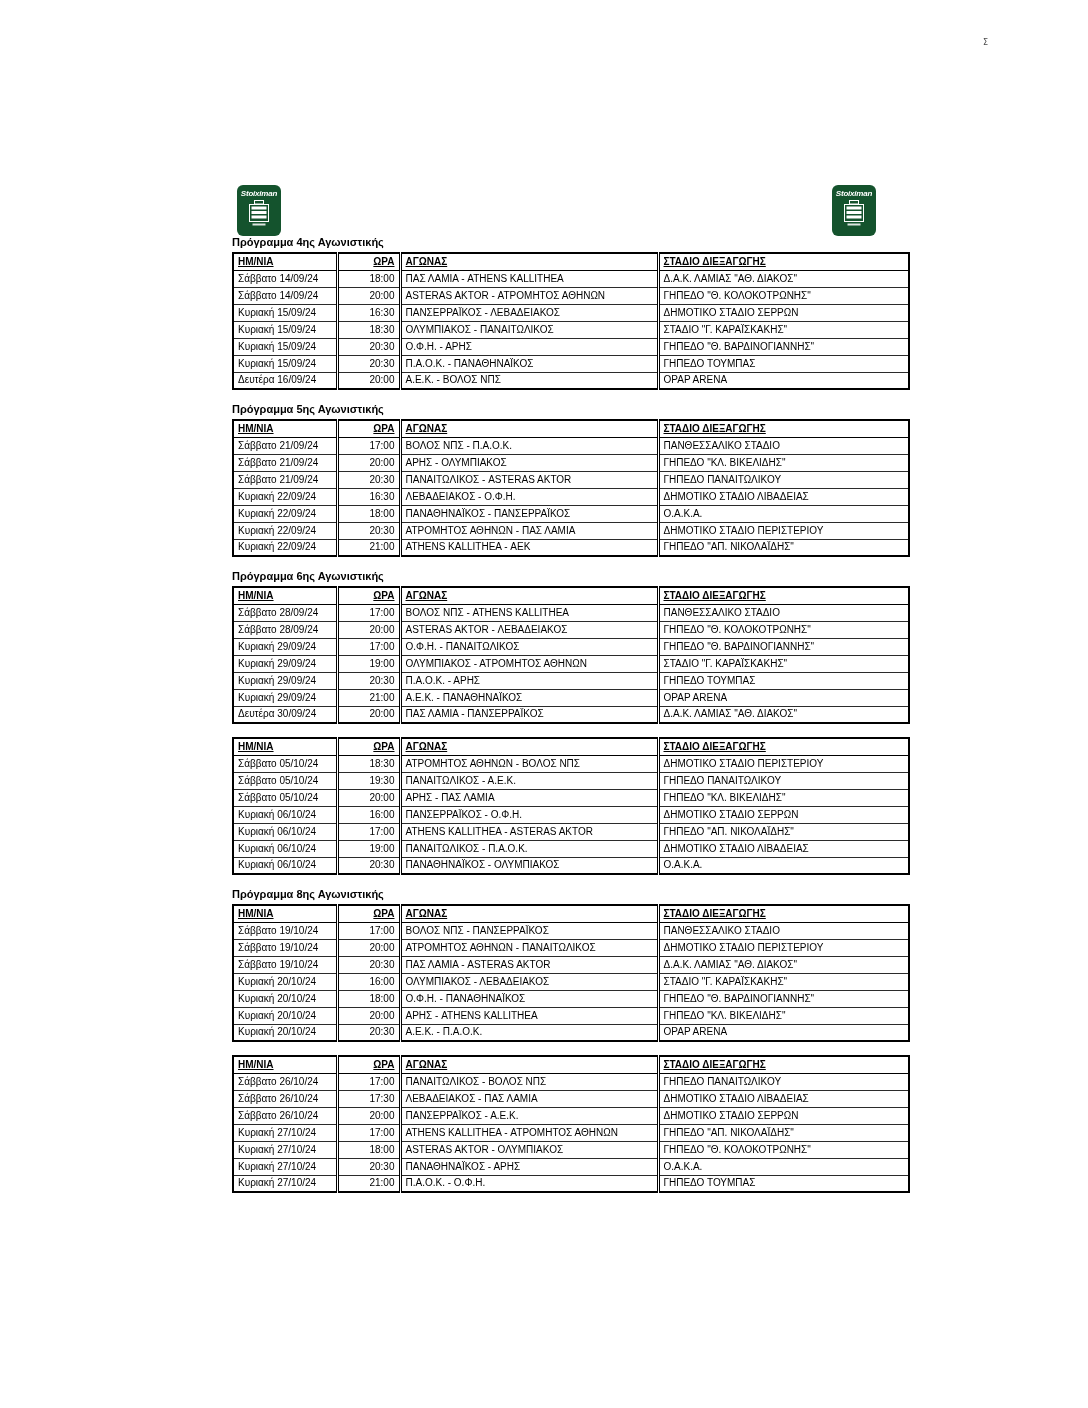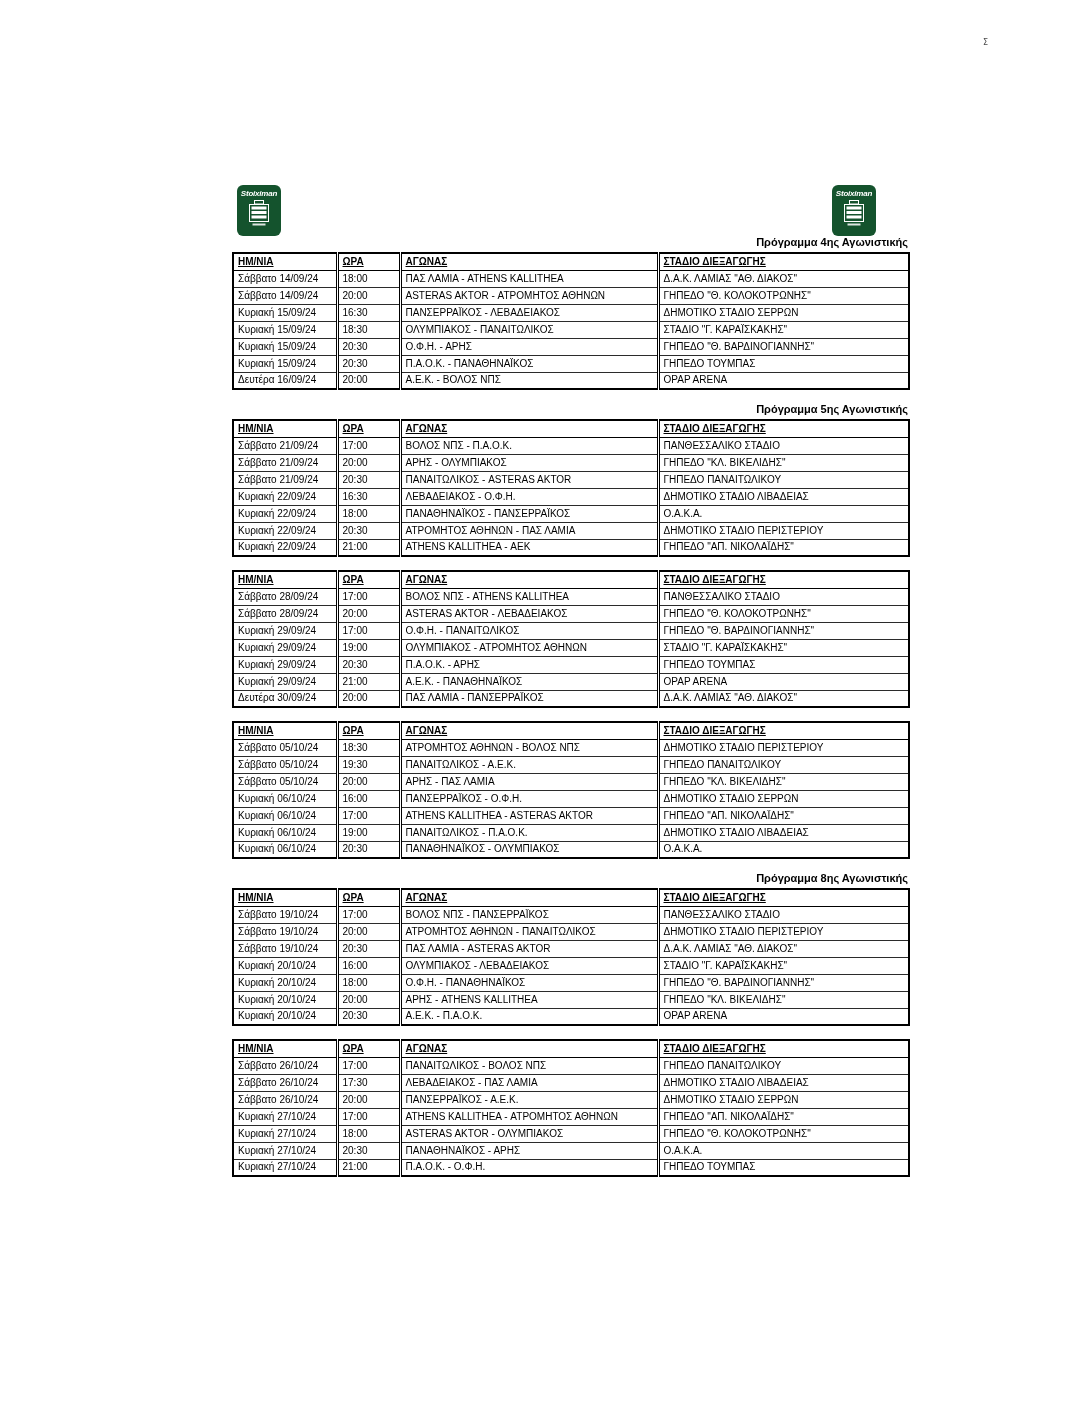--- a/index.html
+++ b/index.html
@@ -40,21 +40,21 @@
   }
   .logo-emblem { display: block; margin: 2px auto 0; }
 
   .content {
     position: absolute; left: 232px; top: 236px; width: 676px;
   }
   .section { margin-bottom: 13px; }
   .section-title {
     font-size: 11px;
     font-weight: bold;
-    text-align: right;
+    text-align: left;
     height: 12px;
     line-height: 12px;
     margin-bottom: 4px;
     white-space: nowrap;
   }
   table.sched {
     width: 676px;
     table-layout: fixed;
     border-collapse: collapse;
     border: 2px solid #000;
@@ -73,21 +73,21 @@
     overflow: hidden;
     border-top: 1px solid #2b2b2b;
   }
   table.sched thead th {
     font-weight: bold;
     text-decoration: underline;
     text-align: left;
     border-top: none;
     border-bottom: 1px solid #000;
   }
-  table.sched th.th-time, table.sched td.td-time { text-align: left; }
+  table.sched th.th-time, table.sched td.td-time { text-align: right; }
   table.sched th:nth-child(2), table.sched td:nth-child(2),
   table.sched th:nth-child(3), table.sched td:nth-child(3),
   table.sched th:nth-child(4), table.sched td:nth-child(4) {
     border-left: 3px double #000;
   }
 </style>
 </head>
 <body>
 
 <div class="page">
@@ -253,20 +253,21 @@
     <td class="td-date">Κυριακή 22/09/24</td>
     <td class="td-time">21:00</td>
     <td class="td-match">ATHENS KALLITHEA - ΑΕΚ</td>
     <td class="td-stadium">ΓΗΠΕΔΟ "ΑΠ. ΝΙΚΟΛΑΪΔΗΣ"</td>
   </tr>
 </tbody>
     </table>
   </section>
 
   <section class="section">
+    <div class="section-title">Πρόγραμμα 6ης Αγωνιστικής</div>
     <table class="sched">
       <colgroup>
         <col class="c-date">
             <col class="c-time">
             <col class="c-match">
             <col class="c-stadium">
       </colgroup>
       <thead>
         <tr>
           <th class="th-date">ΗΜ/ΝΙΑ</th>

